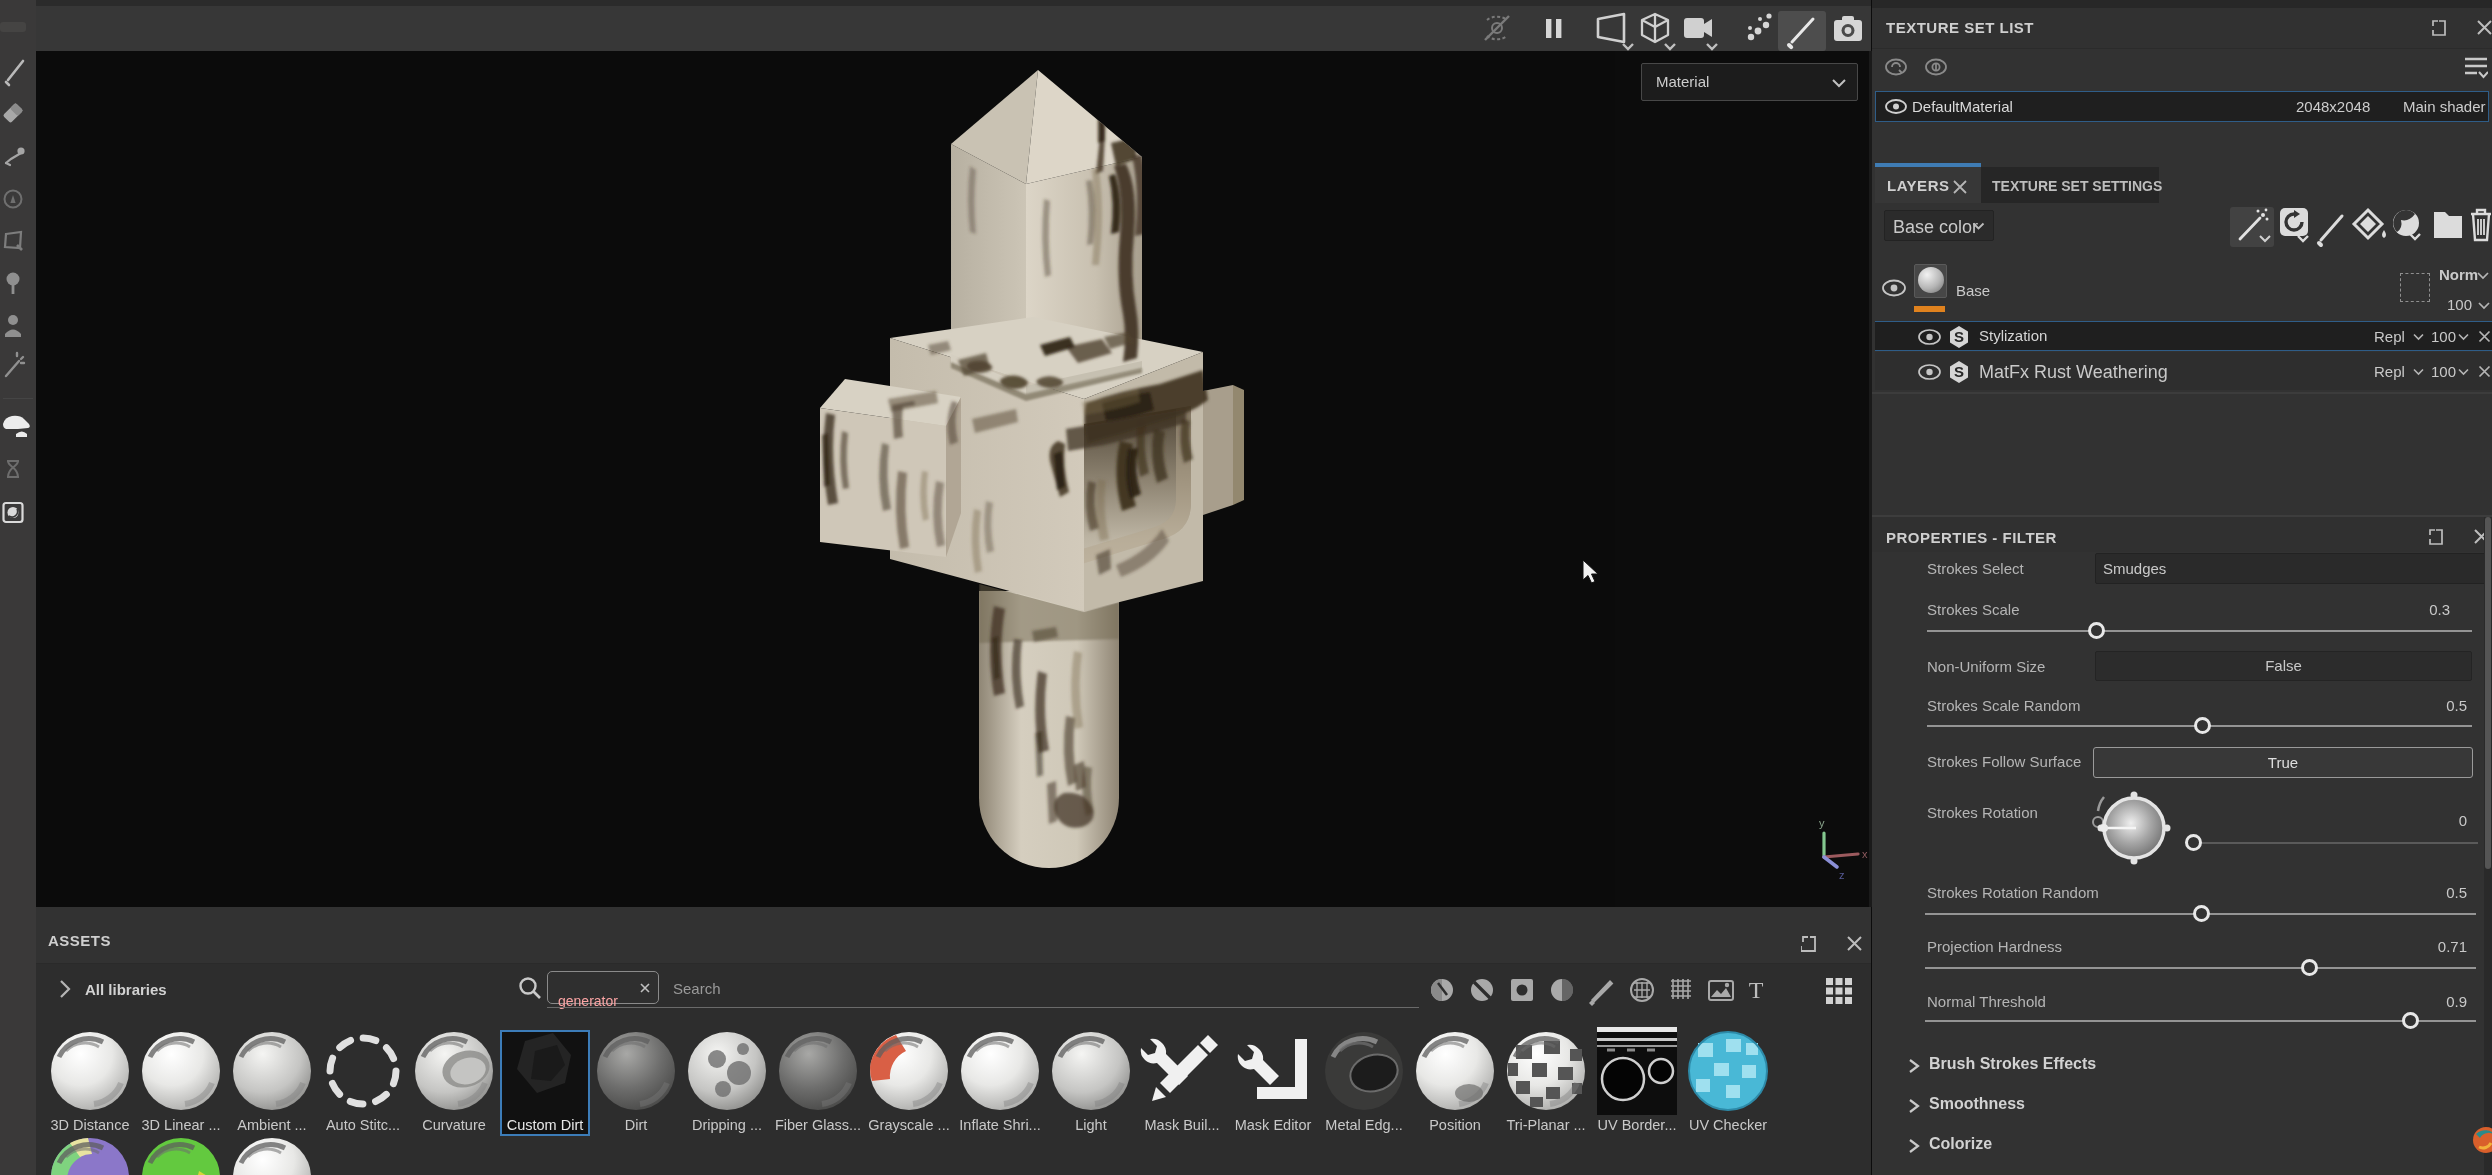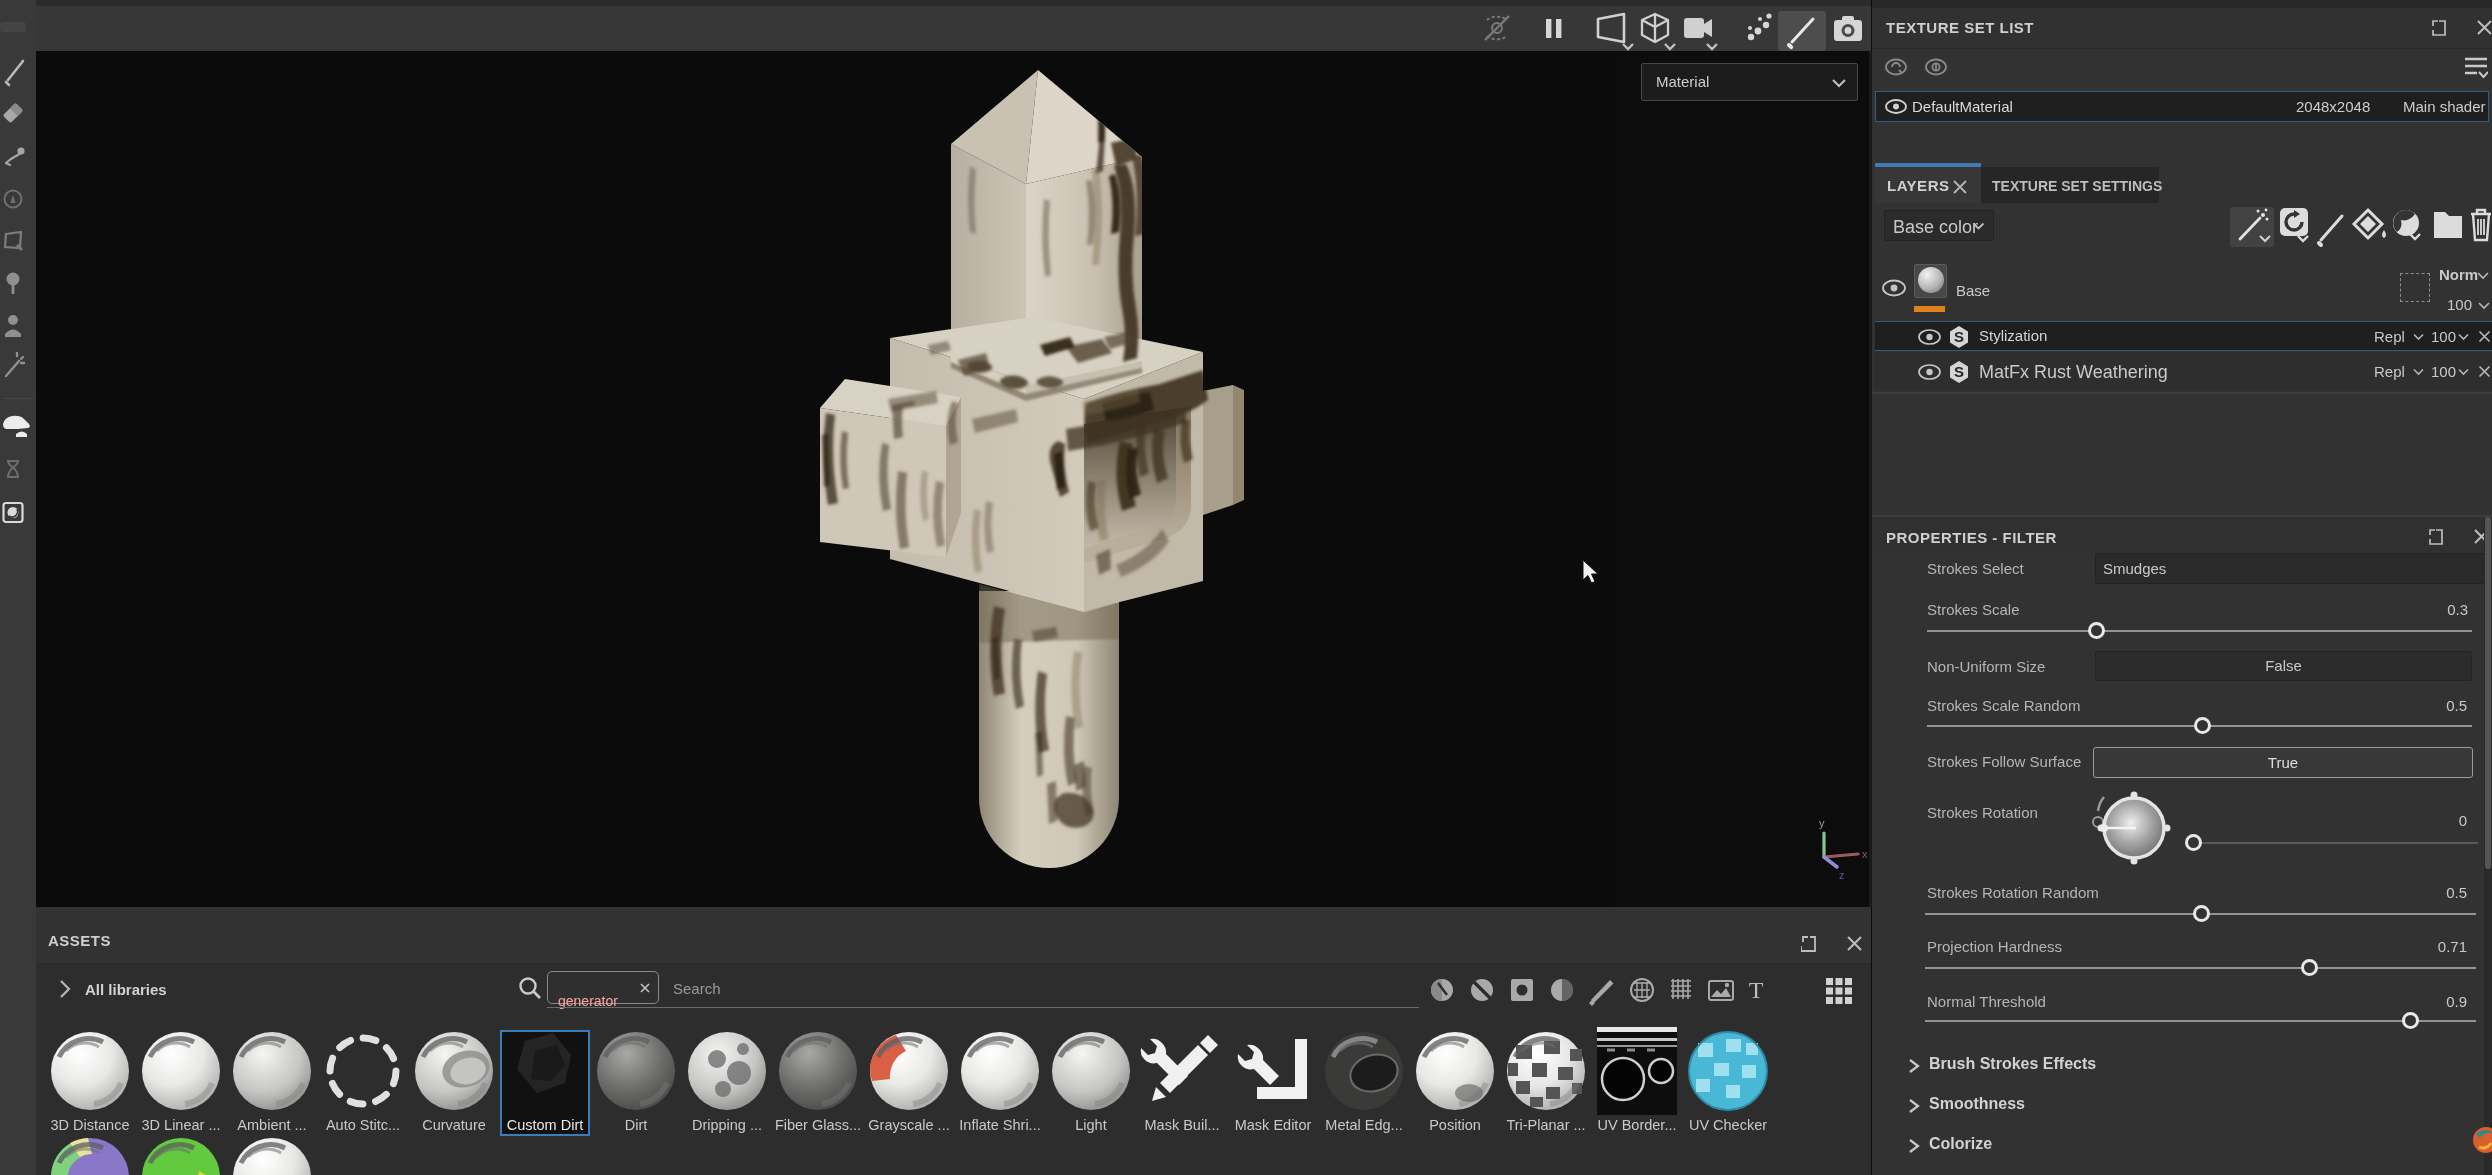--- a/index.html
+++ b/index.html
@@ -643,21 +643,21 @@
     </svg>
 
     <span class="abs plab" style="left:55px;top:560px;">Strokes Select</span>
     <div class="abs" style="left:223px;top:553px;width:442px;height:31px;background:#2a2a2a;border:1px solid #222;border-radius:2px;">
       <span style="position:absolute;left:7px;top:6px;font-size:15px;color:#c9c9c9;">Smudges</span>
       <svg style="position:absolute;right:6px;top:9px" width="16" height="13" viewBox="0 0 16 13">
           <path d="M2 3 l6 6 6 -6" stroke="#bdbdbd" stroke-width="2" fill="none"></path>
         </svg>
     </div>
     <span class="abs plab" style="left:55px;top:601px;">Strokes Scale</span>
-    <span class="abs pval" style="right:24px;top:601px;">0.3</span>
+    <span class="abs pval" style="right:42px;top:601px;">0.3</span>
     <div class="abs track" style="left:55px;top:630px;width:545px;"></div>
     <div class="abs knob" style="left:216px;top:622px;"></div>
     <span class="abs plab" style="left:55px;top:658px;">Non-Uniform Size</span>
     <div class="abs" style="left:223px;top:651px;width:377px;height:30px;background:#2c2c2c;border:1px solid #242424;border-radius:2px;text-align:center;">
       <span style="font-size:15px;color:#c9c9c9;line-height:28px;">False</span>
     </div>
     <span class="abs plab" style="left:55px;top:697px;">Strokes Scale Random</span>
     <span class="abs pval" style="right:25px;top:697px;">0.5</span>
     <div class="abs track" style="left:55px;top:725px;width:545px;"></div>
     <div class="abs knob" style="left:322px;top:717px;"></div>

